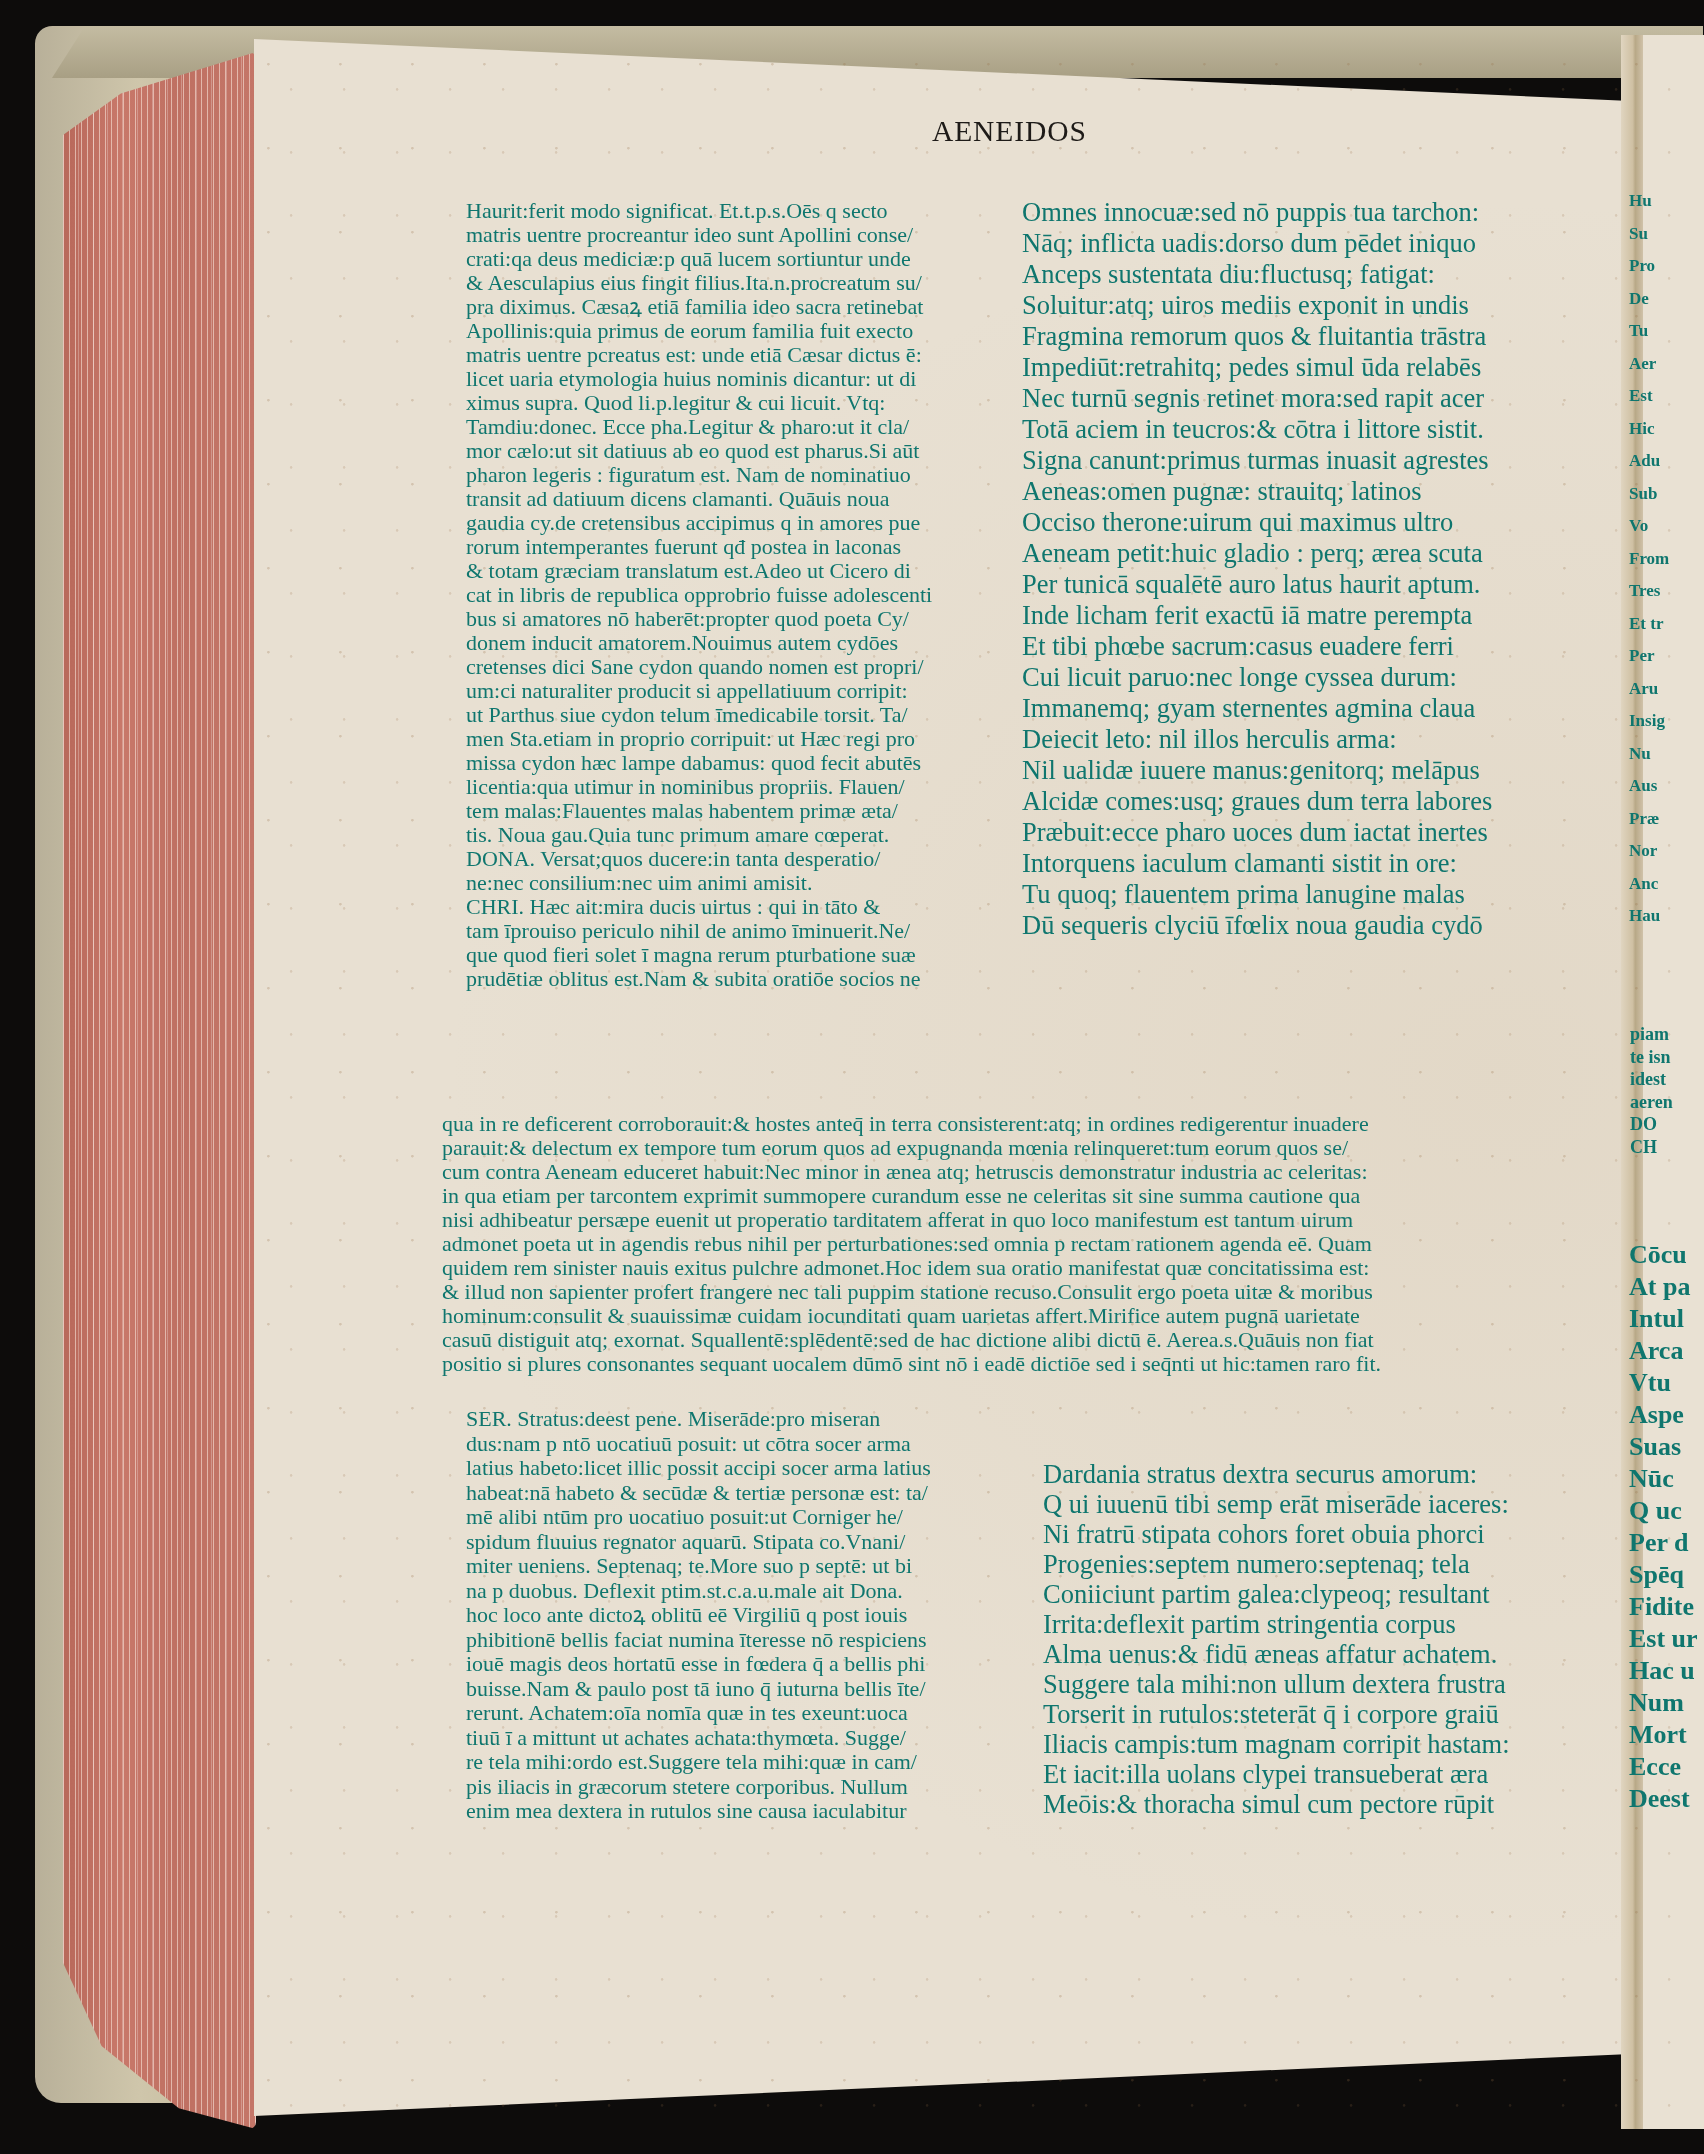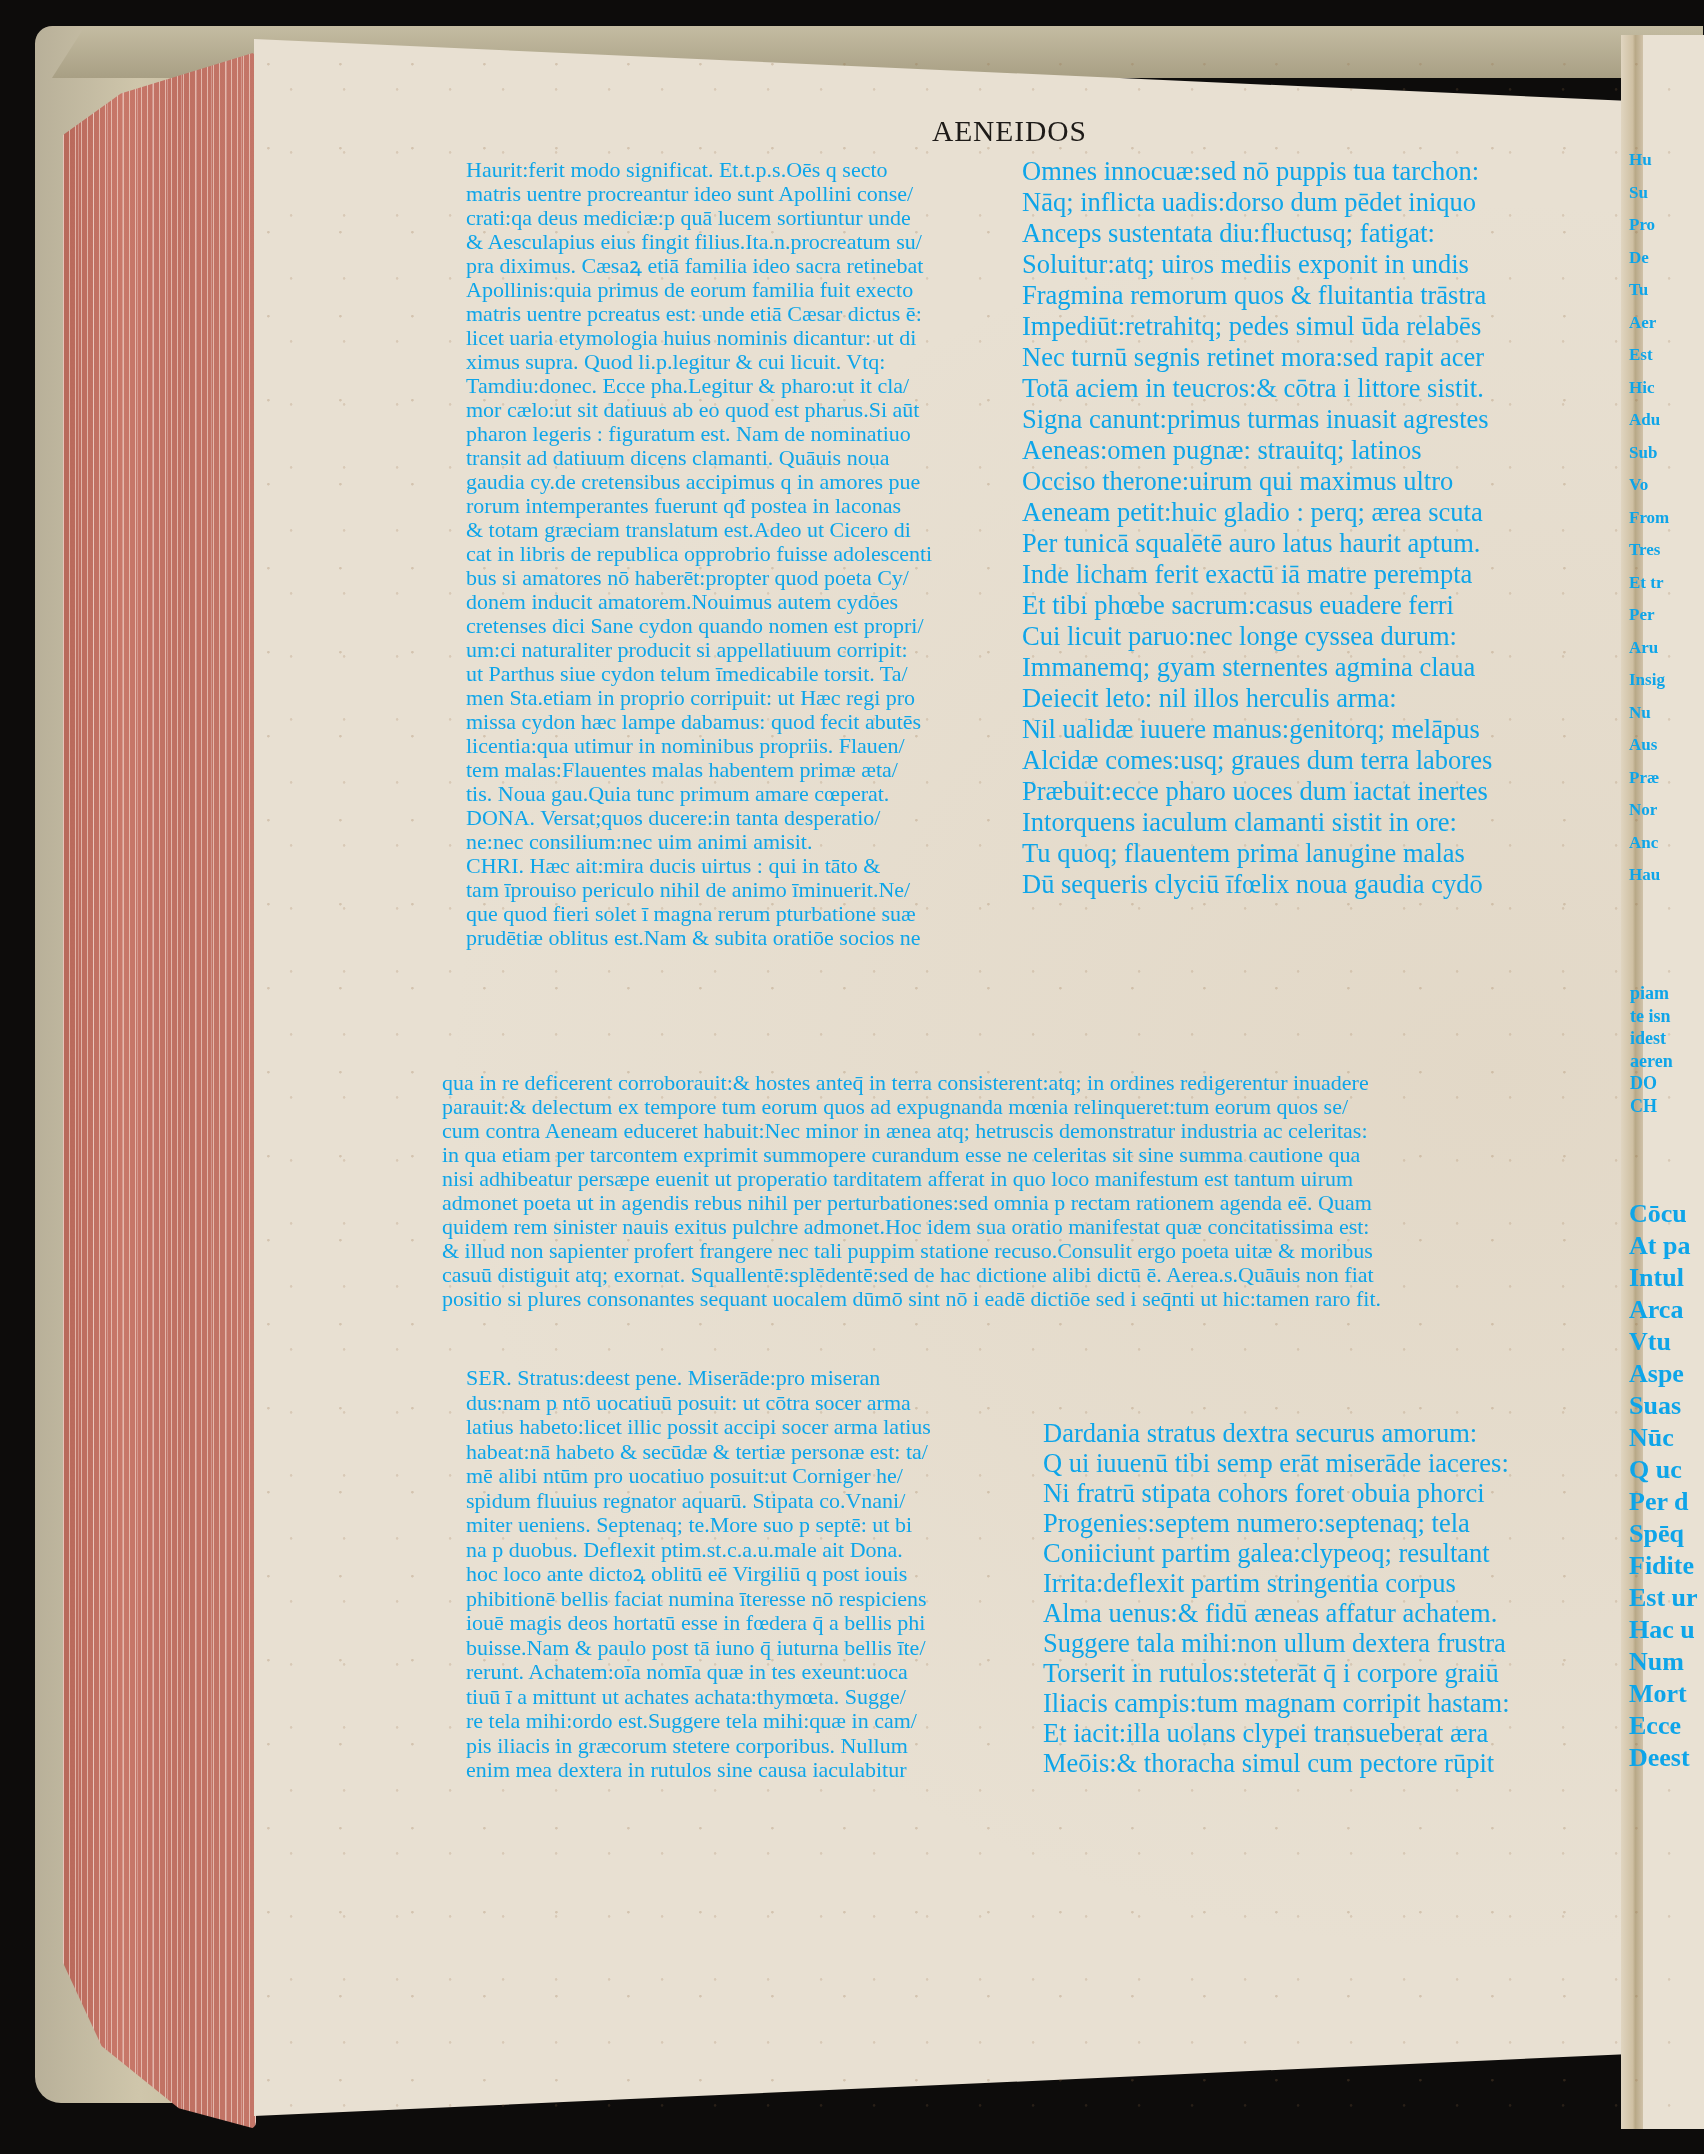--- a/index.html
+++ b/index.html
@@ -41,21 +41,21 @@
   .page-right {
     position:absolute; left:1643px; top:35px; width:62px; height:2094px;
     background:#e9e1d3;
   }
   .running-head {
     position:absolute; left:932px; top:115px;
     font-size:29.5px; letter-spacing:0.9px; color:#1e1b18;
     font-family:"Liberation Serif", serif;
   }
   .col {
-    position:absolute; color:#0ea5e9; white-space:nowrap;
+    position:absolute; color:#0f766e; white-space:nowrap;margin-top:41px;
   }
   .comm-top { left:466px; top:158px; font-size:22px; line-height:24px; }
   .verse-top { left:1022px; top:156px; font-size:26.5px; line-height:31px; }
   .comm-full { left:442px; top:1071px; font-size:22px; line-height:24px; }
   .comm-low { left:466px; top:1366px; font-size:22px; line-height:24.5px; }
   .verse-low { left:1043px; top:1418px; font-size:26.5px; line-height:30px; }
   .right-edge { left:1629px; top:144px; font-size:17px; line-height:32.5px; font-weight:bold; }
   .right-edge-notes { left:1630px; top:982px; font-size:18px; line-height:22.6px; font-weight:bold; }
   .right-edge-low { left:1629px; top:1198px; font-size:26px; line-height:32px; font-weight:bold; }
   .line { display:block; }
@@ -143,20 +143,21 @@
   </div>
 <div class="col comm-full">
     <span class="line">qua in re deficerent corroborauit:&amp; hostes anteq̄ in terra consisterent:atq; in ordines redigerentur inuadere</span>
     <span class="line">parauit:&amp; delectum ex tempore tum eorum quos ad expugnanda mœnia relinqueret:tum eorum quos se/</span>
     <span class="line">cum contra Aeneam educeret habuit:Nec minor in ænea atq; hetruscis demonstratur industria ac celeritas:</span>
     <span class="line">in qua etiam per tarcontem exprimit summopere curandum esse ne celeritas sit sine summa cautione qua</span>
     <span class="line">nisi adhibeatur persæpe euenit ut properatio tarditatem afferat in quo loco manifestum est tantum uirum</span>
     <span class="line">admonet poeta ut in agendis rebus nihil per perturbationes:sed omnia p rectam rationem agenda eē. Quam</span>
     <span class="line">quidem rem sinister nauis exitus pulchre admonet.Hoc idem sua oratio manifestat quæ concitatissima est:</span>
     <span class="line">&amp; illud non sapienter profert frangere nec tali puppim statione recuso.Consulit ergo poeta uitæ &amp; moribus</span>
+    <span class="line">hominum:consulit &amp; suauissimæ cuidam iocunditati quam uarietas affert.Mirifice autem pugnā uarietate</span>
     <span class="line">casuū distiguit atq; exornat.  Squallentē:splēdentē:sed de hac dictione alibi dictū ē.  Aerea.s.Quāuis non fiat</span>
     <span class="line">positio si plures consonantes sequant uocalem dūmō sint nō i eadē dictiōe sed i seq̄nti ut hic:tamen raro fit.</span>
   </div>
 <div class="col comm-low">
     <span class="line"> SER.    Stratus:deest pene.  Miserāde:pro miseran</span>
     <span class="line">dus:nam p ntō uocatiuū posuit: ut cōtra socer arma</span>
     <span class="line">latius habeto:licet illic possit accipi socer arma latius</span>
     <span class="line">habeat:nā habeto &amp; secūdæ &amp; tertiæ personæ est: ta/</span>
     <span class="line">mē alibi ntūm pro uocatiuo posuit:ut Corniger he/</span>
     <span class="line">spidum fluuius regnator aquarū.  Stipata co.Vnani/</span>

